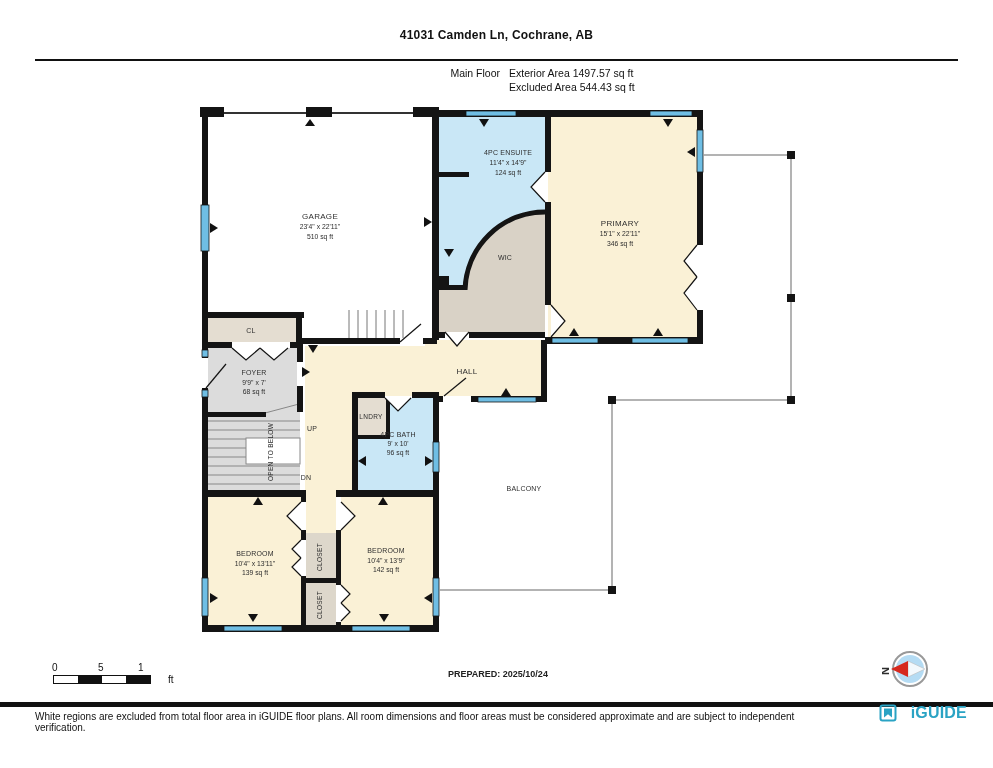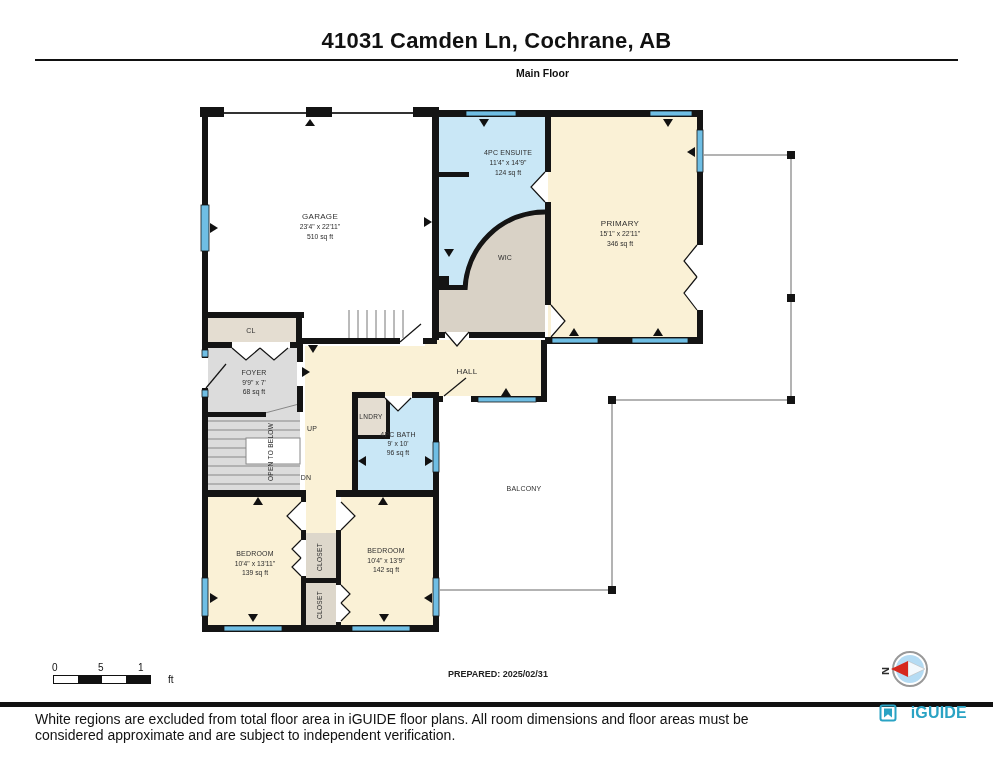--- a/index.html
+++ b/index.html
@@ -1,49 +1,53 @@
 <!DOCTYPE html>
 <html><head>
 <meta charset="utf-8">
 <style>
   html,body{margin:0;padding:0;background:#ffffff;}
   body{width:993px;height:768px;position:relative;overflow:hidden;
        font-family:"Liberation Sans", sans-serif;color:#111;}
   .abs{position:absolute;}
-  #title{top:28px;left:0;width:993px;text-align:center;font-size:22px;font-weight:bold;letter-spacing:.2px;}
+  #title{top:28px;left:0;width:993px;text-align:center;font-size:12px;font-weight:bold;letter-spacing:.2px;}
   #title-rule{top:59px;left:35px;width:923px;height:2px;background:#111;}
   #header-row{top:67px;left:0;width:993px;display:flex;justify-content:center;transform:translateX(46px);gap:9px;font-size:10.5px;}
-  #floor-label{font-weight:bold;}
+  #floor-label{font-weight:normal;}
   .area-lines{display:flex;flex-direction:column;gap:2px;}
   #plan-svg{top:0;left:0;}
   svg text{font-family:"Liberation Sans", sans-serif;fill:#2e2e2e;}
   .room-name{font-size:8px;letter-spacing:.3px;}
   .room-name-sm{font-size:7px;letter-spacing:.2px;}
   .room-dims{font-size:6.8px;}
   .vert-label{font-size:6.5px;letter-spacing:.3px;}
   #scalebar{top:662px;left:50px;width:130px;height:28px;font-size:10px;}
   #scalebar .num{position:absolute;top:0;}
   #sb-bar{position:absolute;top:13px;left:3px;width:96px;height:7px;border:1px solid #111;display:flex;}
   #sb-bar div{width:24px;height:7px;}
   .sb-w{background:#fff;} .sb-b{background:#111;}
   #sb-ft{position:absolute;left:118px;top:12px;}
   #prepared{top:669px;left:448px;font-size:9px;font-weight:bold;color:#222;}
   #compass{top:646px;left:882px;}
   #footer-bar{top:702px;left:0;width:993px;height:5px;background:#111;}
-  #disclaimer{top:711px;left:35px;width:780px;font-size:14px;color:#111;}
+  #disclaimer{top:711px;left:35px;width:780px;font-size:10px;color:#111;}
   #logo{top:704px;right:26px;display:flex;align-items:center;gap:14px;}
   #logo .brand{font-size:16px;font-weight:bold;color:#2AA3C4;letter-spacing:.2px;}
 </style>
 </head>
 <body>
 
 <div class="abs" id="title">41031 Camden Ln, Cochrane, AB</div>
 <div class="abs" id="title-rule"></div>
 <div class="abs" id="header-row">
   <span id="floor-label">Main Floor</span>
+  <span class="area-lines">
+    <span>Exterior Area 1497.57 sq ft</span>
+    <span>Excluded Area 544.43 sq ft</span>
+  </span>
 </div>
 
 <svg class="abs" id="plan-svg" width="993" height="768" viewBox="0 0 993 768">
 
   <g>
     <rect x="439" y="116" width="106" height="216" fill="#C9E7F6"></rect>
     <path d="M545,212 A80,80 0 0 0 465,290 L439,290 L439,332 L545,332 Z" fill="#D9D2C6"></path>
     <rect x="548" y="117" width="149" height="220" fill="#FAF1D6"></rect>
     <rect x="305" y="346" width="130" height="50" fill="#FAF1D6"></rect>
     <rect x="425" y="340" width="116" height="56" fill="#FAF1D6"></rect>
@@ -255,21 +259,21 @@
   <span class="num" style="left:88px">1</span>
   <div id="sb-bar">
     <div class="sb-w"></div>
       <div class="sb-b"></div>
       <div class="sb-w"></div>
       <div class="sb-b"></div>
   </div>
   <span id="sb-ft">ft</span>
 </div>
 
-<div class="abs" id="prepared">PREPARED: 2025/02/31</div>
+<div class="abs" id="prepared">PREPARED: 2025/10/24</div>
 
 <svg class="abs" id="compass" width="56" height="48" viewBox="0 0 56 48">
   <circle cx="28" cy="23" r="17" fill="#ffffff" stroke="#999" stroke-width="2"></circle>
   <circle cx="28" cy="23" r="14" fill="#B5DCF4"></circle>
   <polygon points="26,15 43,23 26,31" fill="#F3F9FD" stroke="#bbb" stroke-width="0.6"></polygon>
   <polygon points="9,23 26,15 26,31" fill="#D6291E"></polygon>
   <text transform="translate(7,29) rotate(-90)" font-size="11" font-weight="bold" fill="#111">N</text>
 </svg>
 
 <div class="abs" id="footer-bar"></div>

